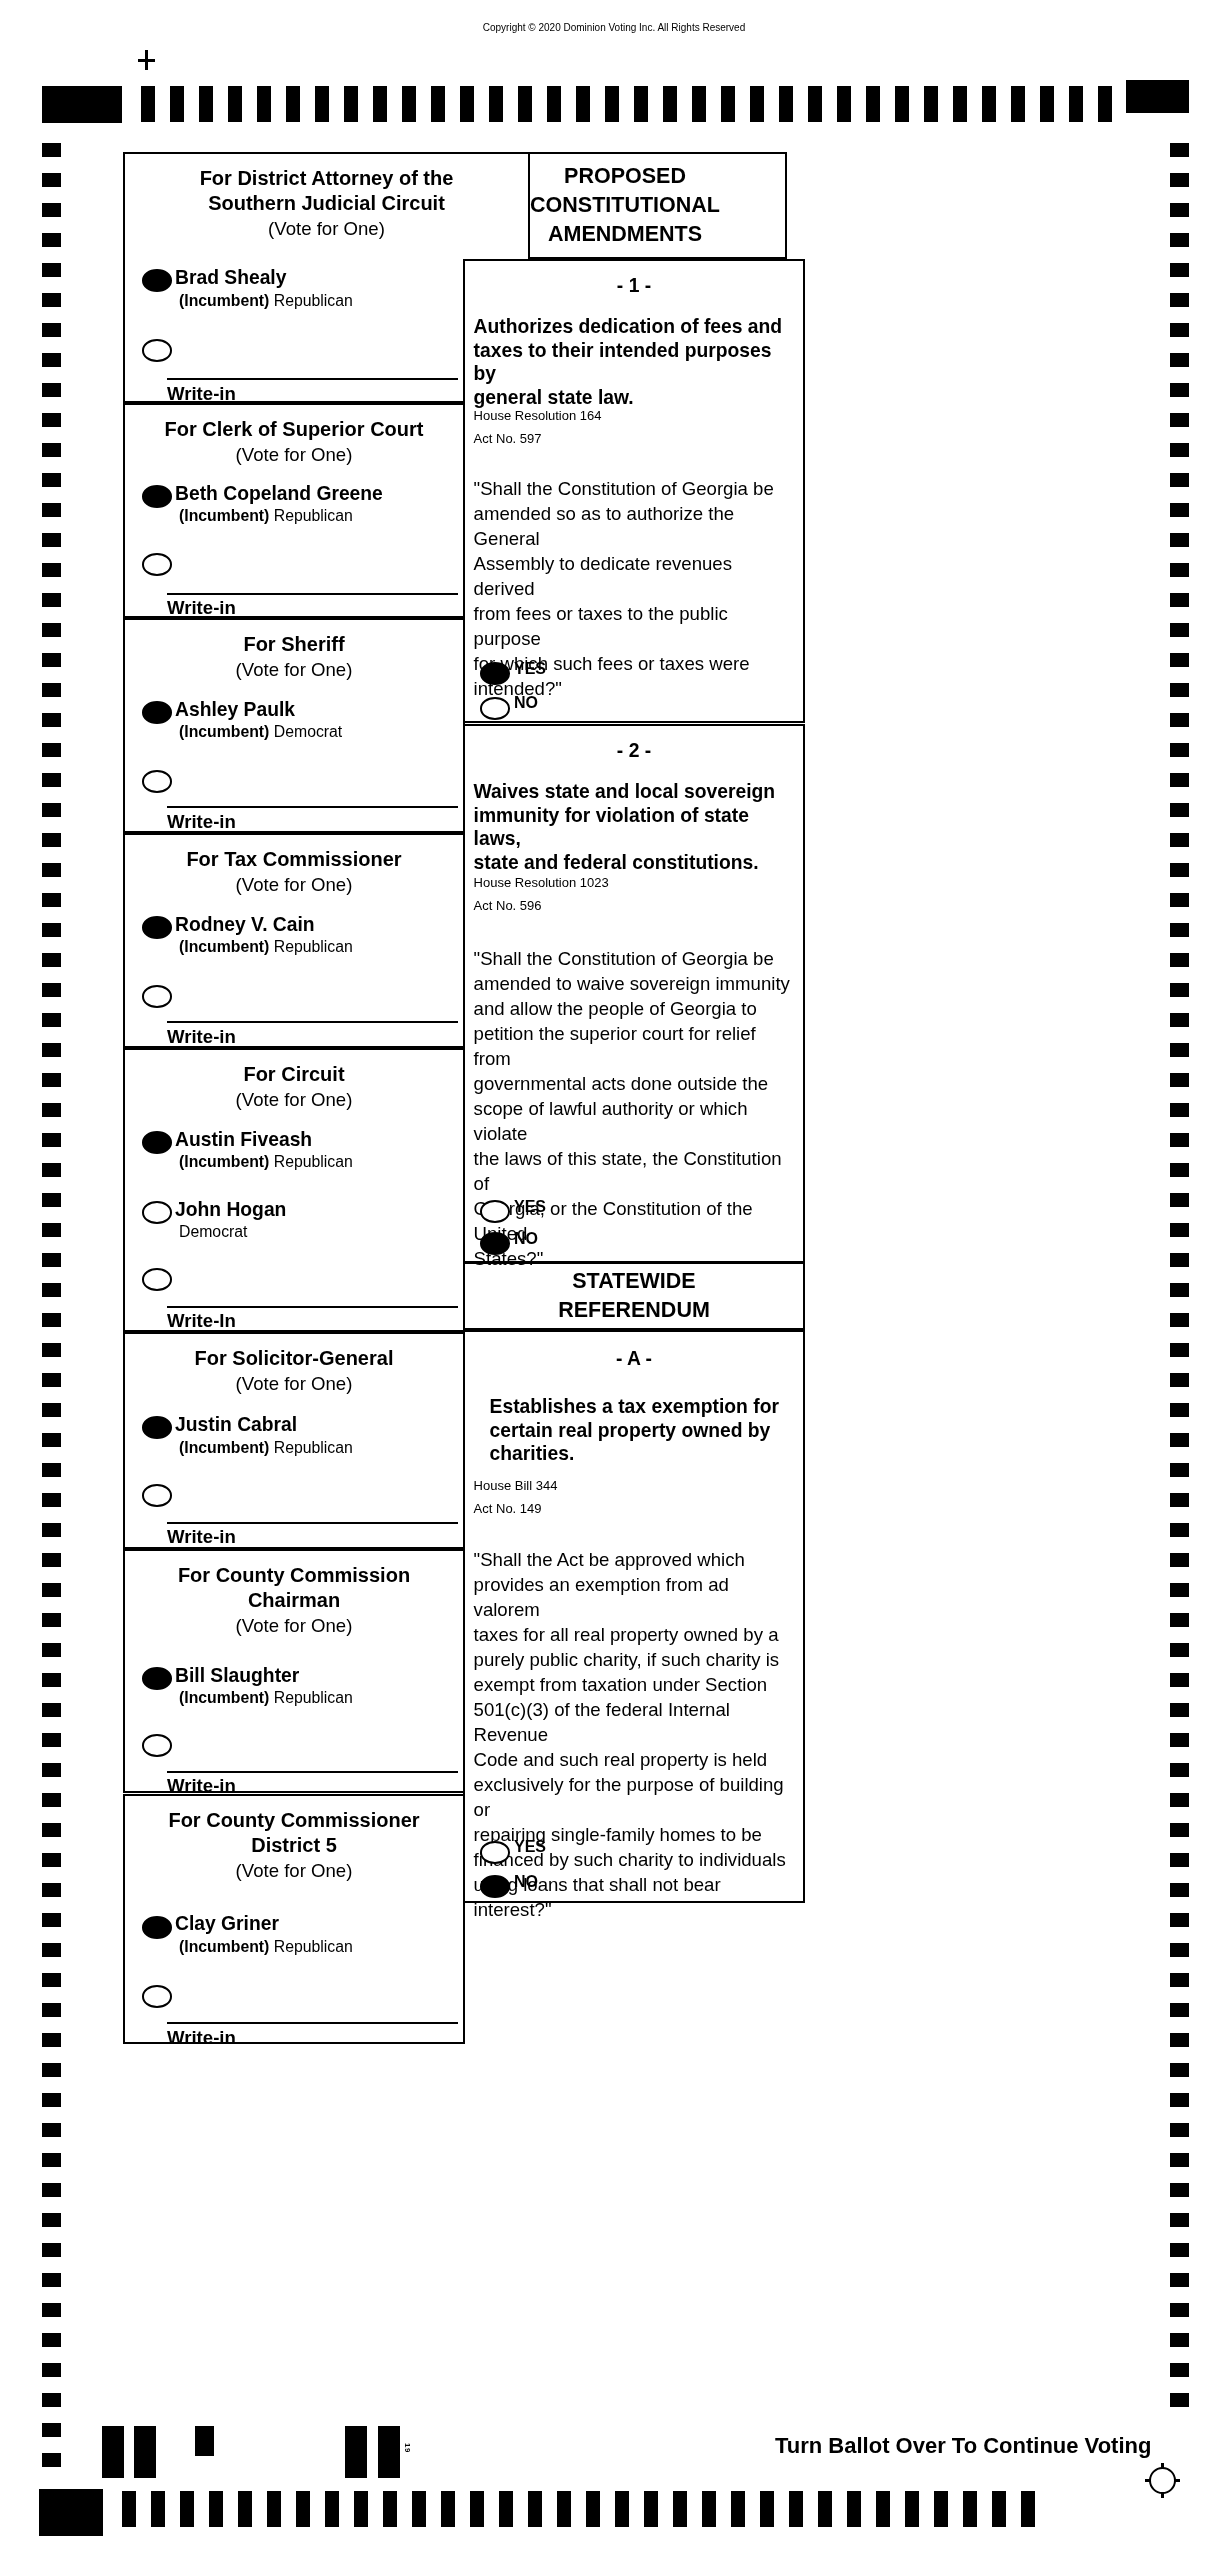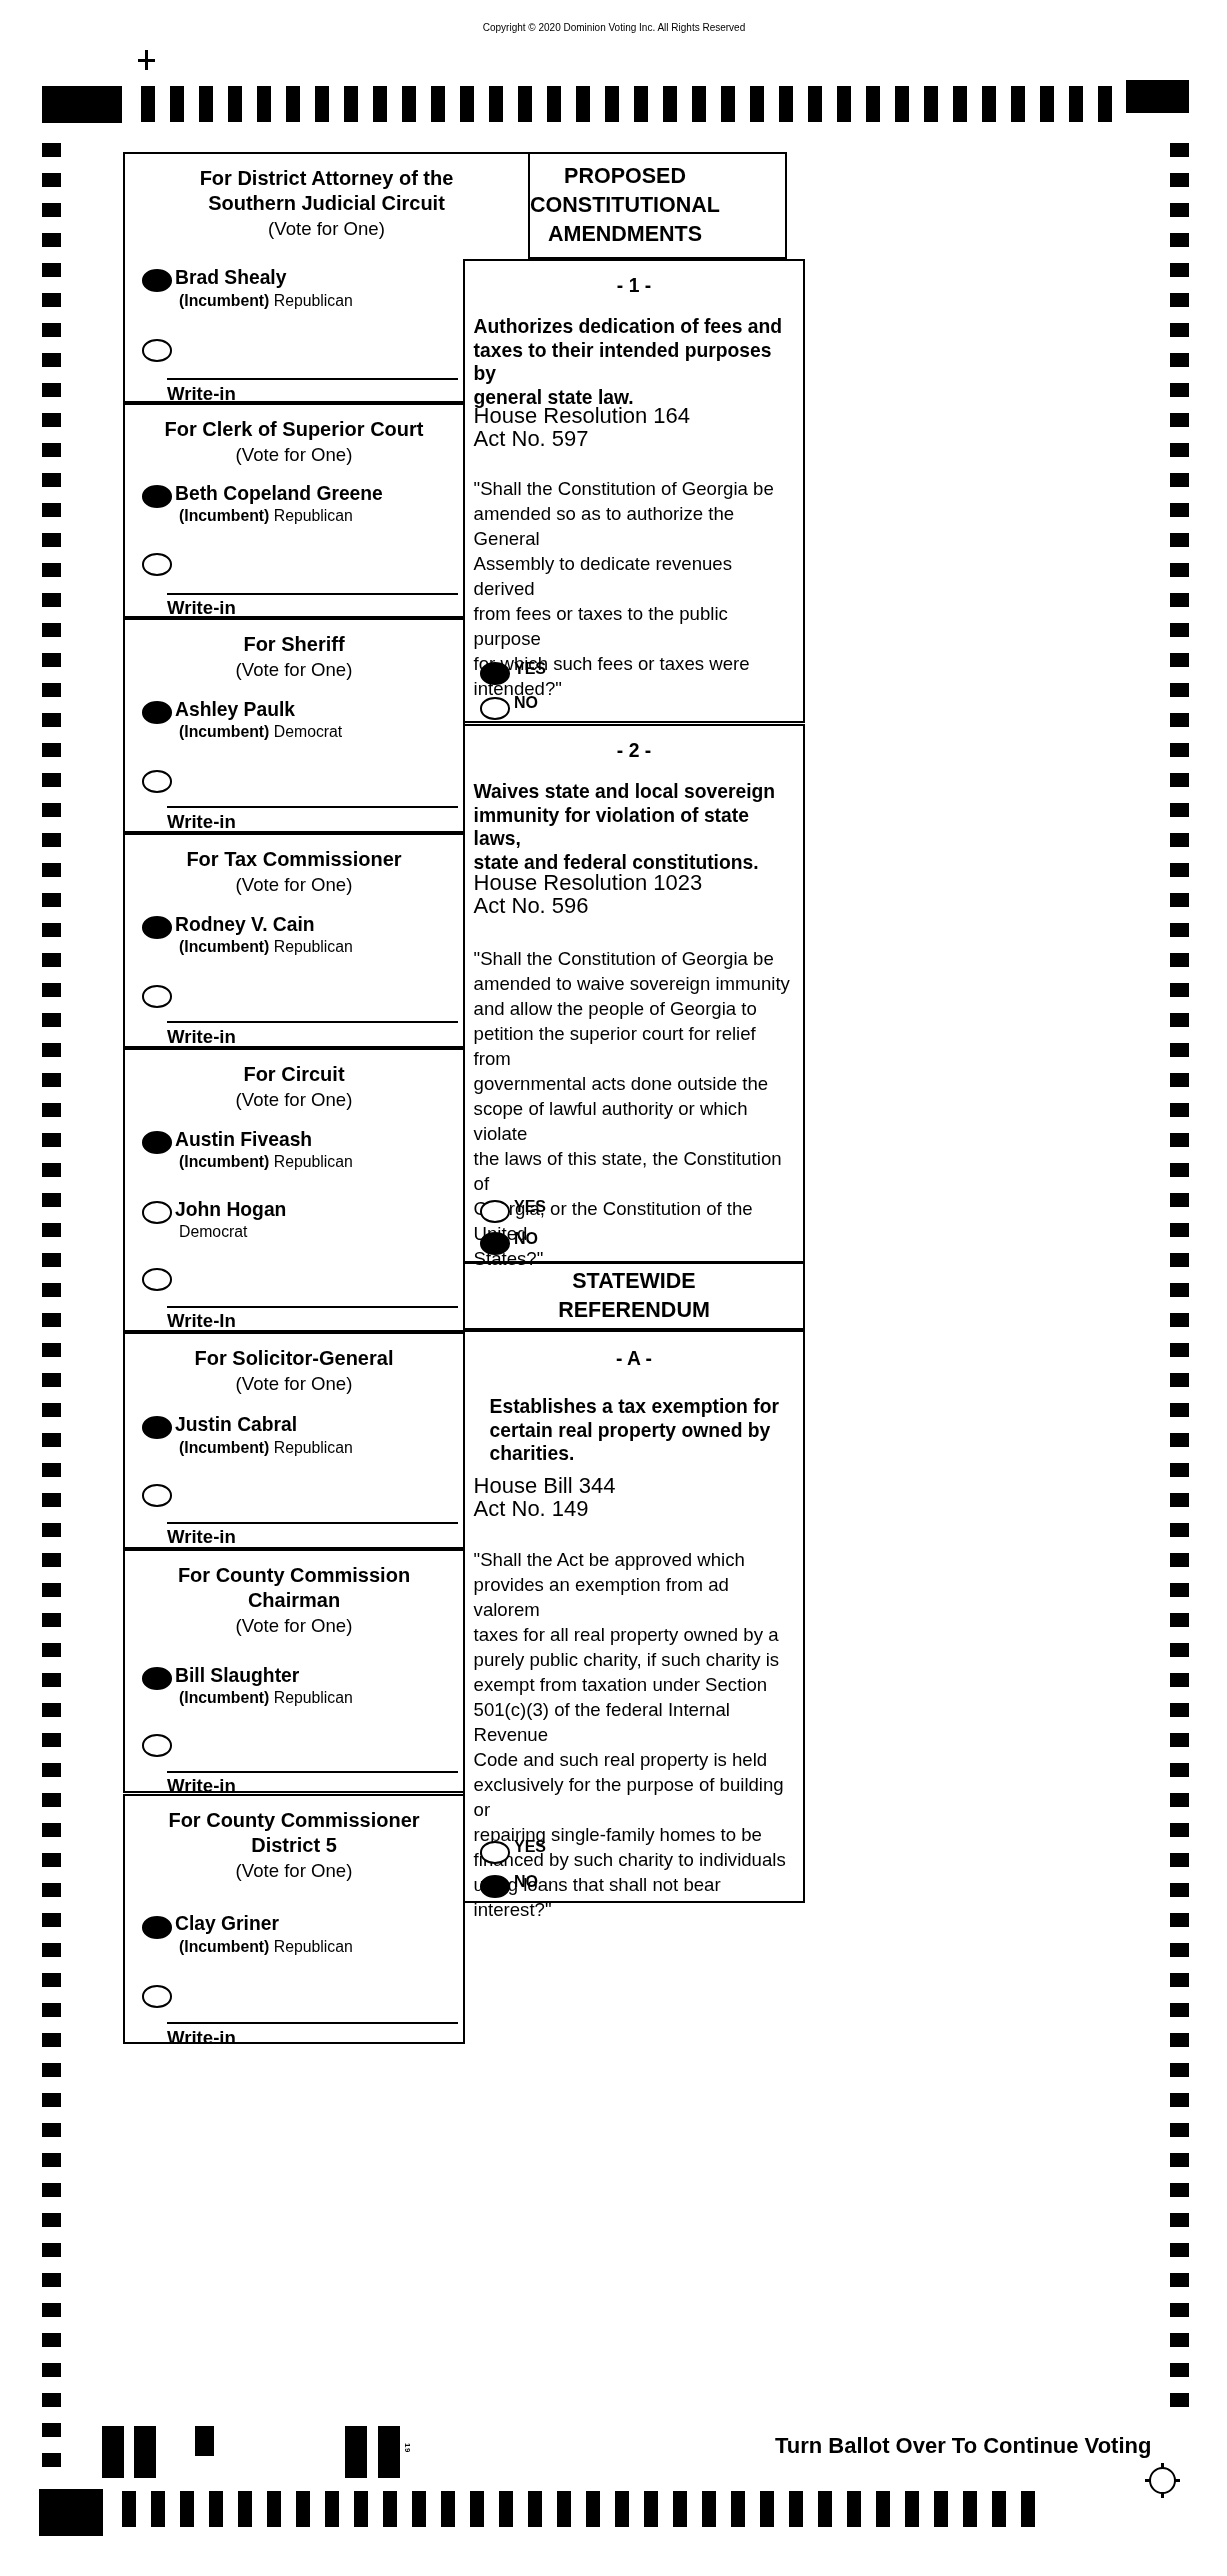--- a/index.html
+++ b/index.html
@@ -20,21 +20,21 @@
   .cname{position:absolute;font-weight:bold;font-size:19.3px;line-height:22px;white-space:nowrap;}
   .csub{position:absolute;font-size:15.8px;line-height:18.6px;white-space:nowrap;}
   .csub b{font-weight:bold;}
   .wline{position:absolute;border-top:2.1px solid #000;height:0;}
   .wlabel{position:absolute;font-weight:bold;font-size:18.6px;}
   .hdr{position:absolute;border:2.1px solid #000;box-sizing:border-box;background:#fff;
        font-weight:bold;font-size:21.5px;line-height:29px;text-align:center;white-space:pre-line;
        display:flex;align-items:center;justify-content:center;}
   .mnum{position:absolute;left:0;right:0;text-align:center;font-weight:bold;font-size:19.3px;}
   .msummary{position:absolute;font-weight:bold;font-size:19.3px;line-height:23.6px;white-space:pre-line;}
-  .mref{position:absolute;font-size:22px;line-height:23px;white-space:pre-line;}
+  .mref{position:absolute;font-size:13px;line-height:23px;white-space:pre-line;}
   .mquestion{position:absolute;font-size:18.6px;line-height:25px;white-space:pre-line;}
   .mchoice{position:absolute;font-weight:bold;font-size:16px;}
   .footer-text{position:absolute;font-weight:bold;font-size:22px;white-space:nowrap;}
   .target{position:absolute;width:23px;height:23px;border:2.1px solid #000;border-radius:50%;}
   .target::before{content:'';position:absolute;left:-6.4px;right:-6.4px;top:50%;height:2.1px;margin-top:-1.1px;
                   background:linear-gradient(90deg,#000 0 6.4px,transparent 6.4px calc(100% - 6.4px),#000 calc(100% - 6.4px));}
   .target::after{content:'';position:absolute;top:-6.4px;bottom:-6.4px;left:50%;width:2.1px;margin-left:-1.1px;
                   background:linear-gradient(180deg,#000 0 6.4px,transparent 6.4px calc(100% - 6.4px),#000 calc(100% - 6.4px));}
   .stub{position:absolute;font-size:7.9px;font-weight:bold;writing-mode:vertical-rl;letter-spacing:0.7px;}
 </style>

